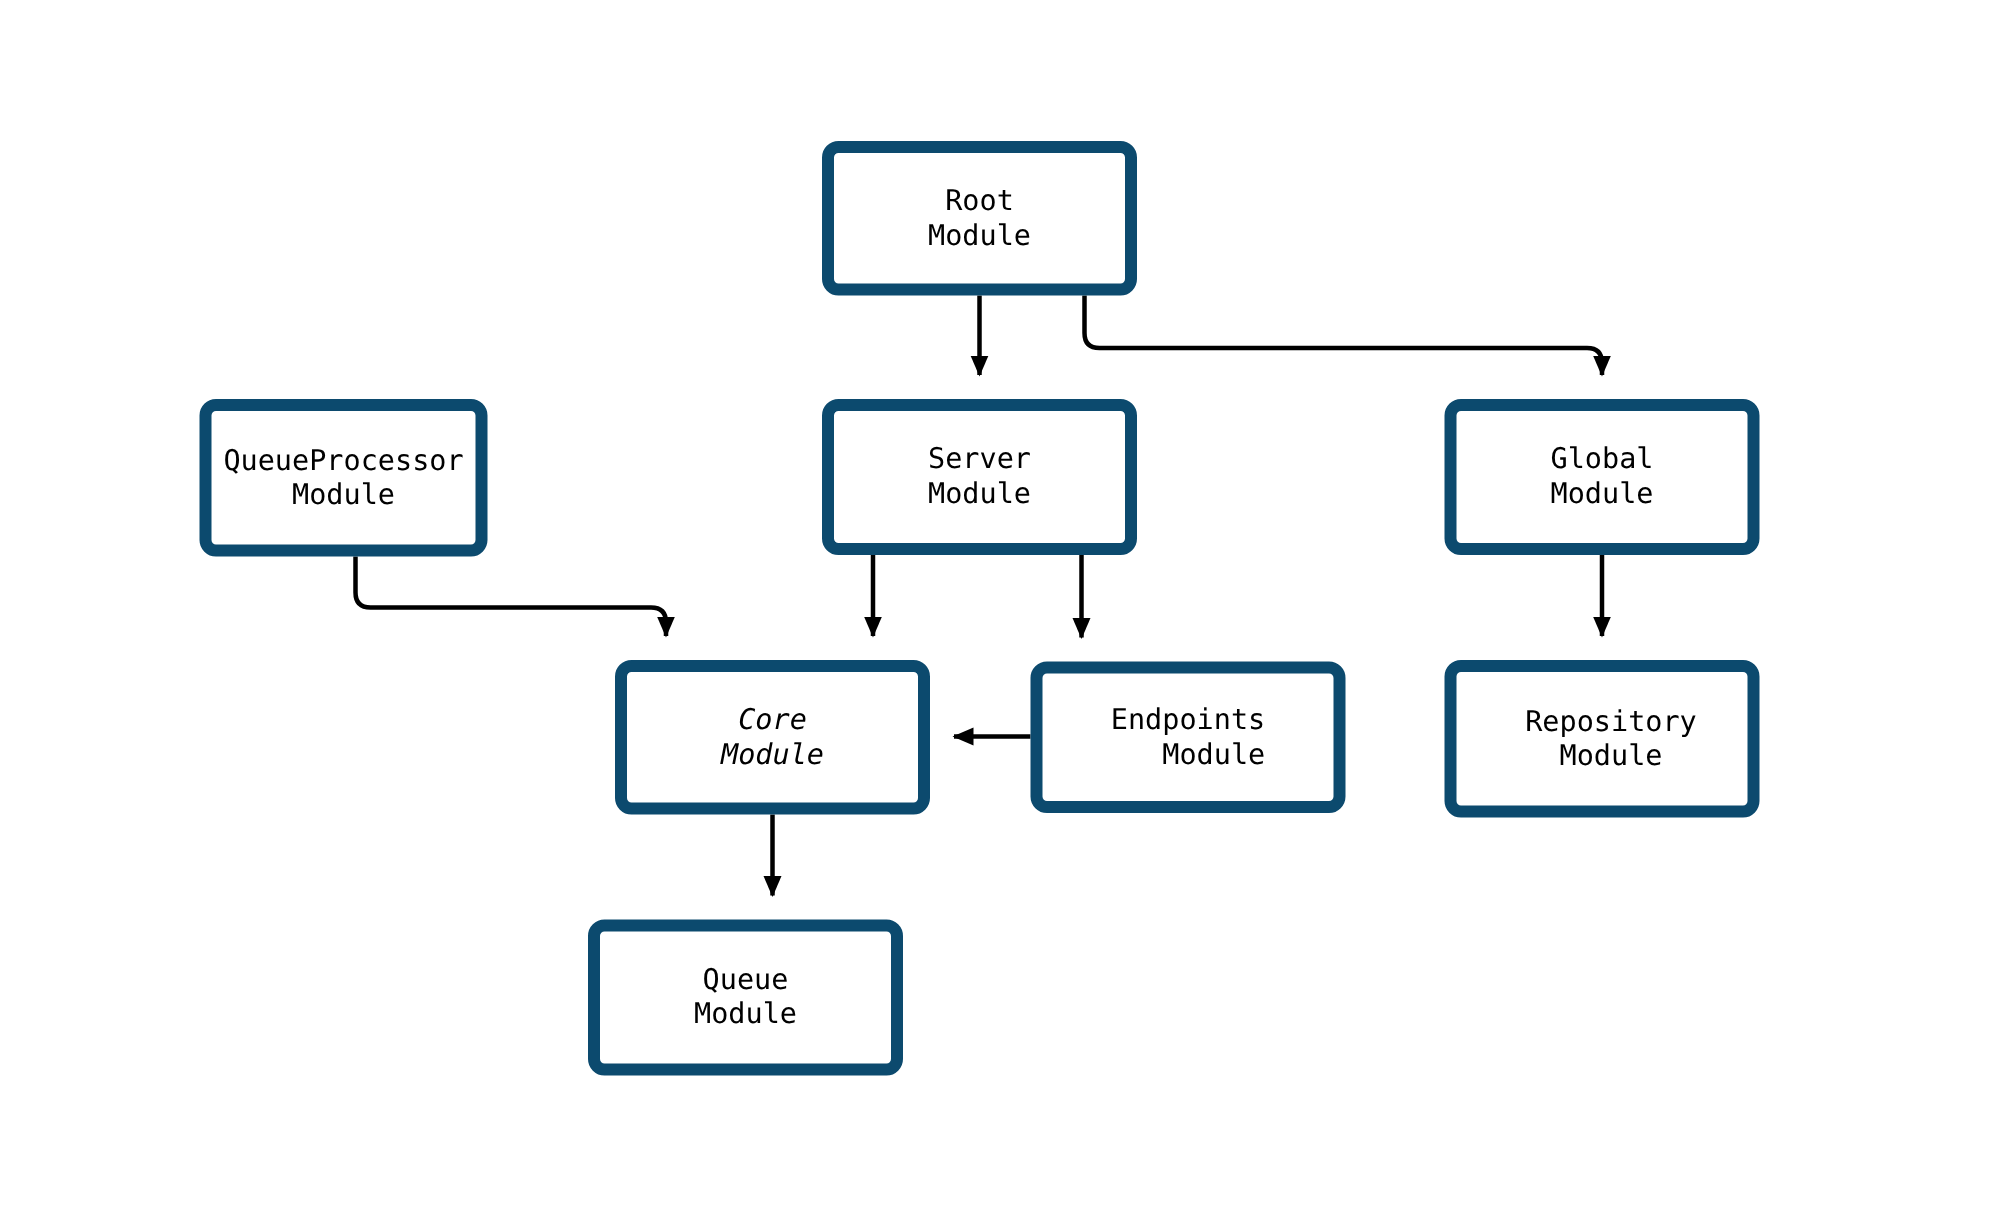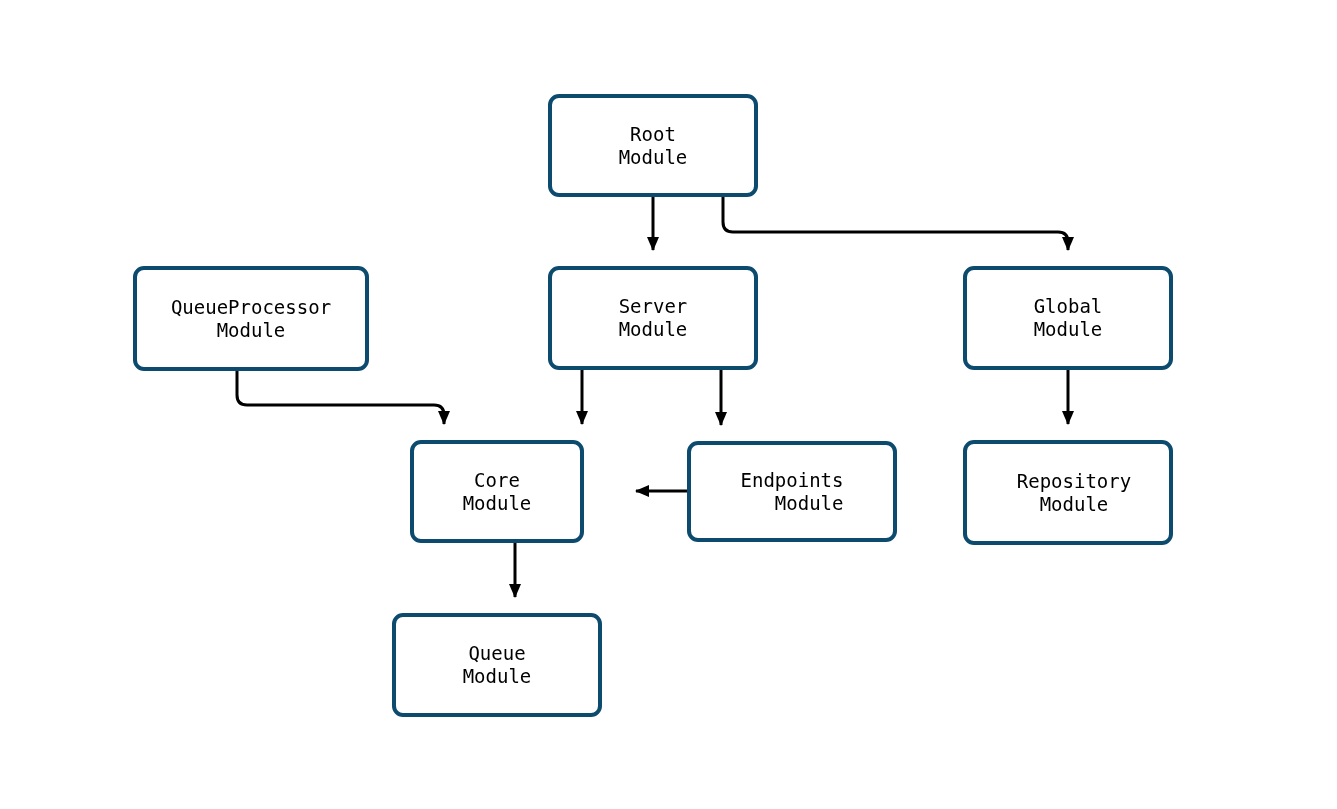--- a/index.html
+++ b/index.html
@@ -27,21 +27,21 @@
     left: 0;
     top: 0;
     width: 1337px;
     height: 809px;
     pointer-events: none;
   }
   .node {
     position: absolute;
     box-sizing: border-box;
     background: #ffffff;
-    border: 4px solid #0c4a6e;
+    border: 8px solid #0c4a6e;
     border-radius: 11px;
     display: flex;
     align-items: center;
     justify-content: center;
     text-align: center;
   }
   .node-label {
     font-family: "DejaVu Sans Mono", "Liberation Mono", monospace;
     font-size: 19px;
     line-height: 23px;
@@ -97,36 +97,36 @@
     <g>
       <path d="M 515 543 L 515 597" fill="none" stroke="#000000" stroke-width="3" marker-end="url(#arrowhead)"></path>
     </g>
   </svg>
 
   <div class="node" style="left:548px; top:94px; width:210px; height:103px;">
     <span class="node-label">Root
 Module</span>
   </div>
 
-  <div class="node" style="left:133px; top:266px; width:236px; height:105px;">
+  <div class="node" style="left:133px; top:266px; width:192px; height:105px;">
     <span class="node-label">QueueProcessor
 Module</span>
   </div>
 
   <div class="node" style="left:548px; top:266px; width:210px; height:104px;align-items:center;">
     <span class="node-label">Server
 Module</span>
   </div>
 
   <div class="node" style="left:963px; top:266px; width:210px; height:104px;">
     <span class="node-label">Global
 Module</span>
   </div>
 
-  <div class="node" style="left:410px; top:440px; width:174px; height:103px;">
+  <div class="node" style="left:410px; top:440px; width:210px; height:103px;font-style:italic;">
     <span class="node-label">Core
 Module</span>
   </div>
 
   <div class="node" style="left:687px; top:441px; width:210px; height:101px;text-align:right;">
     <span class="node-label">Endpoints
 Module</span>
   </div>
 
   <div class="node" style="left:963px; top:440px; width:210px; height:105px;padding-left:12px;">

